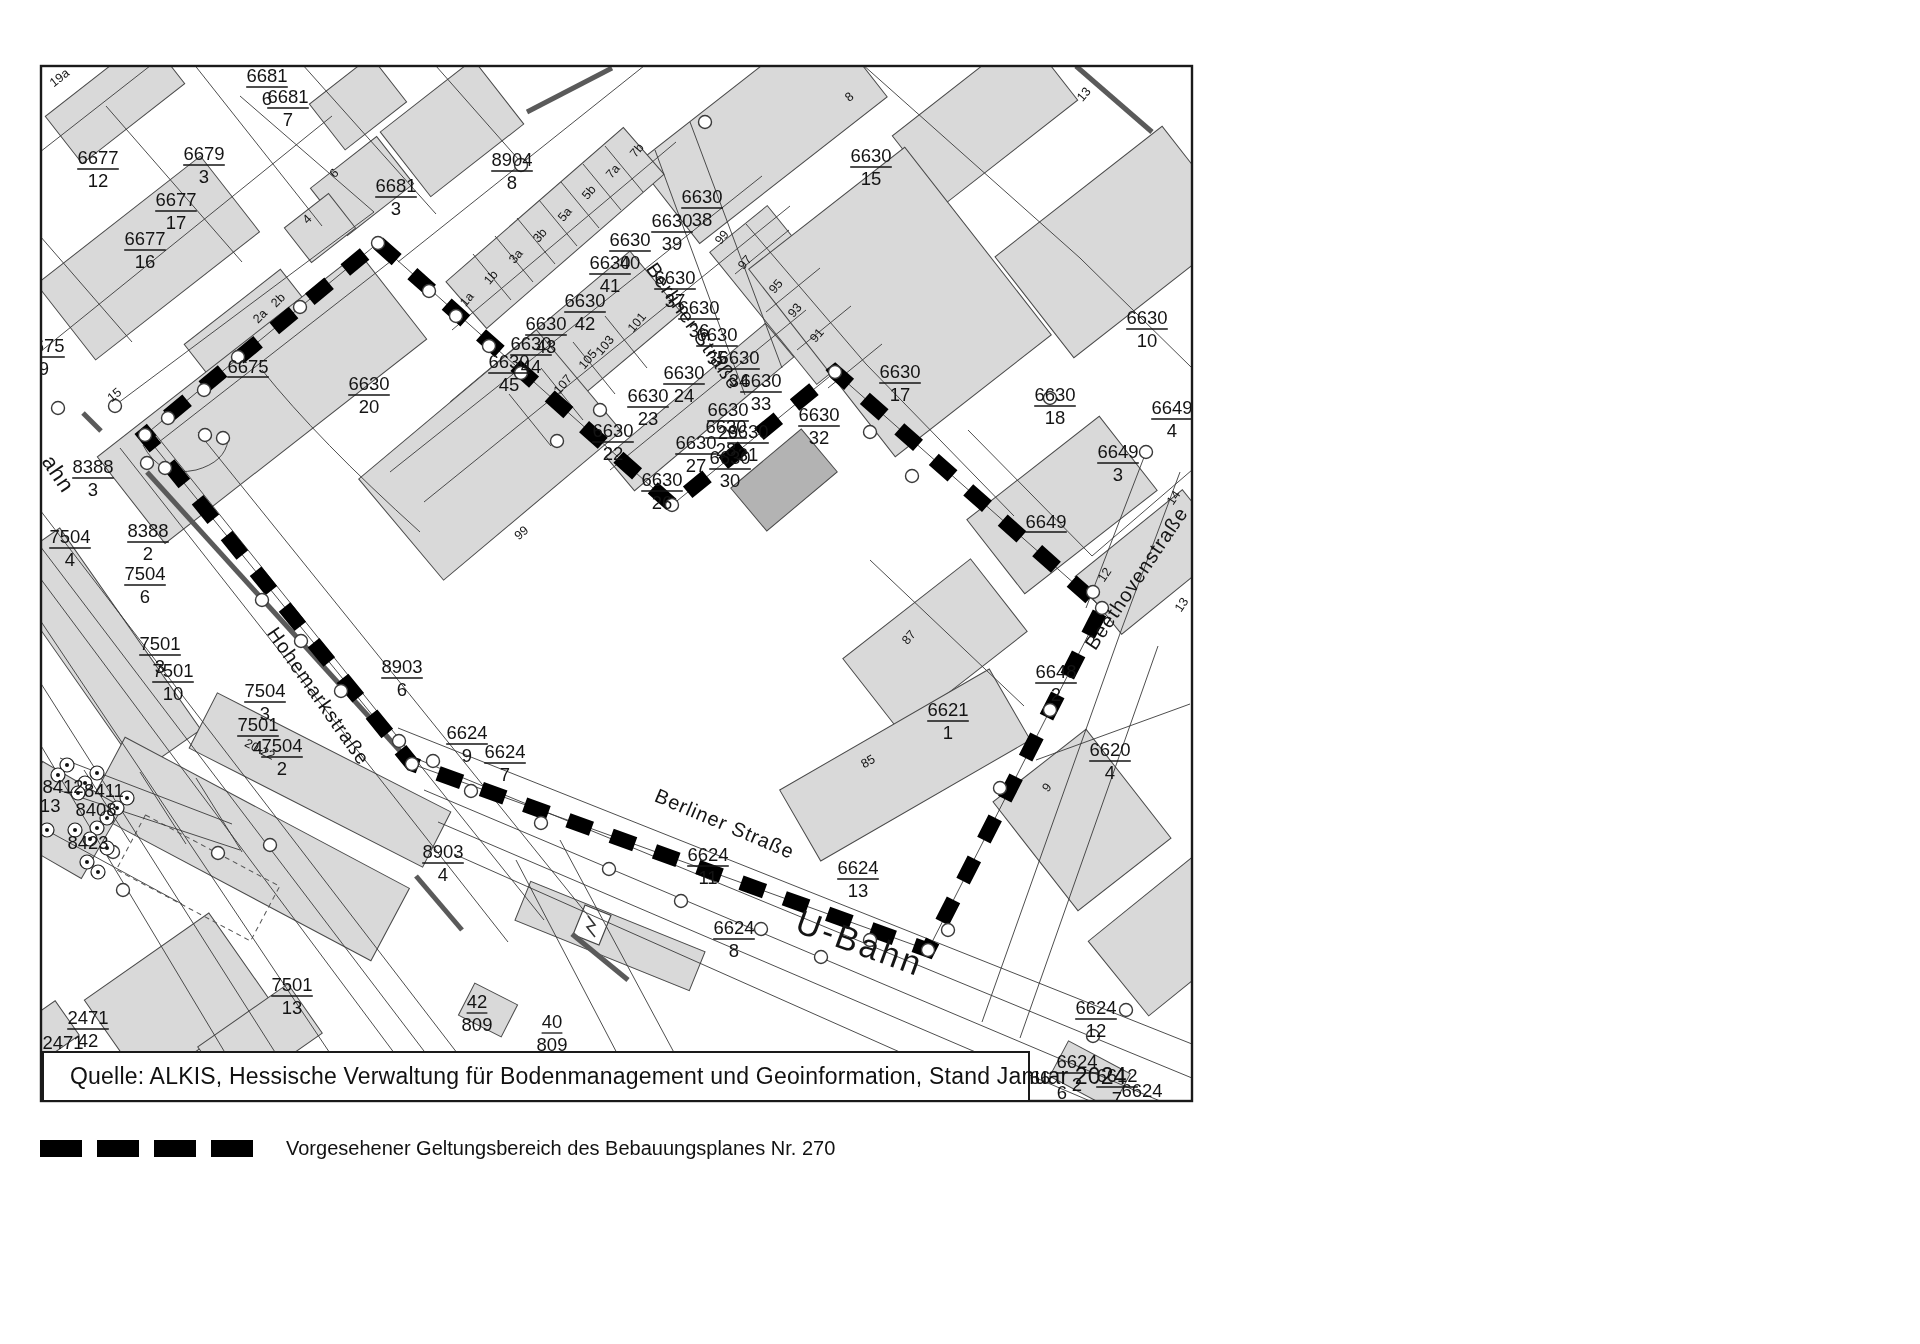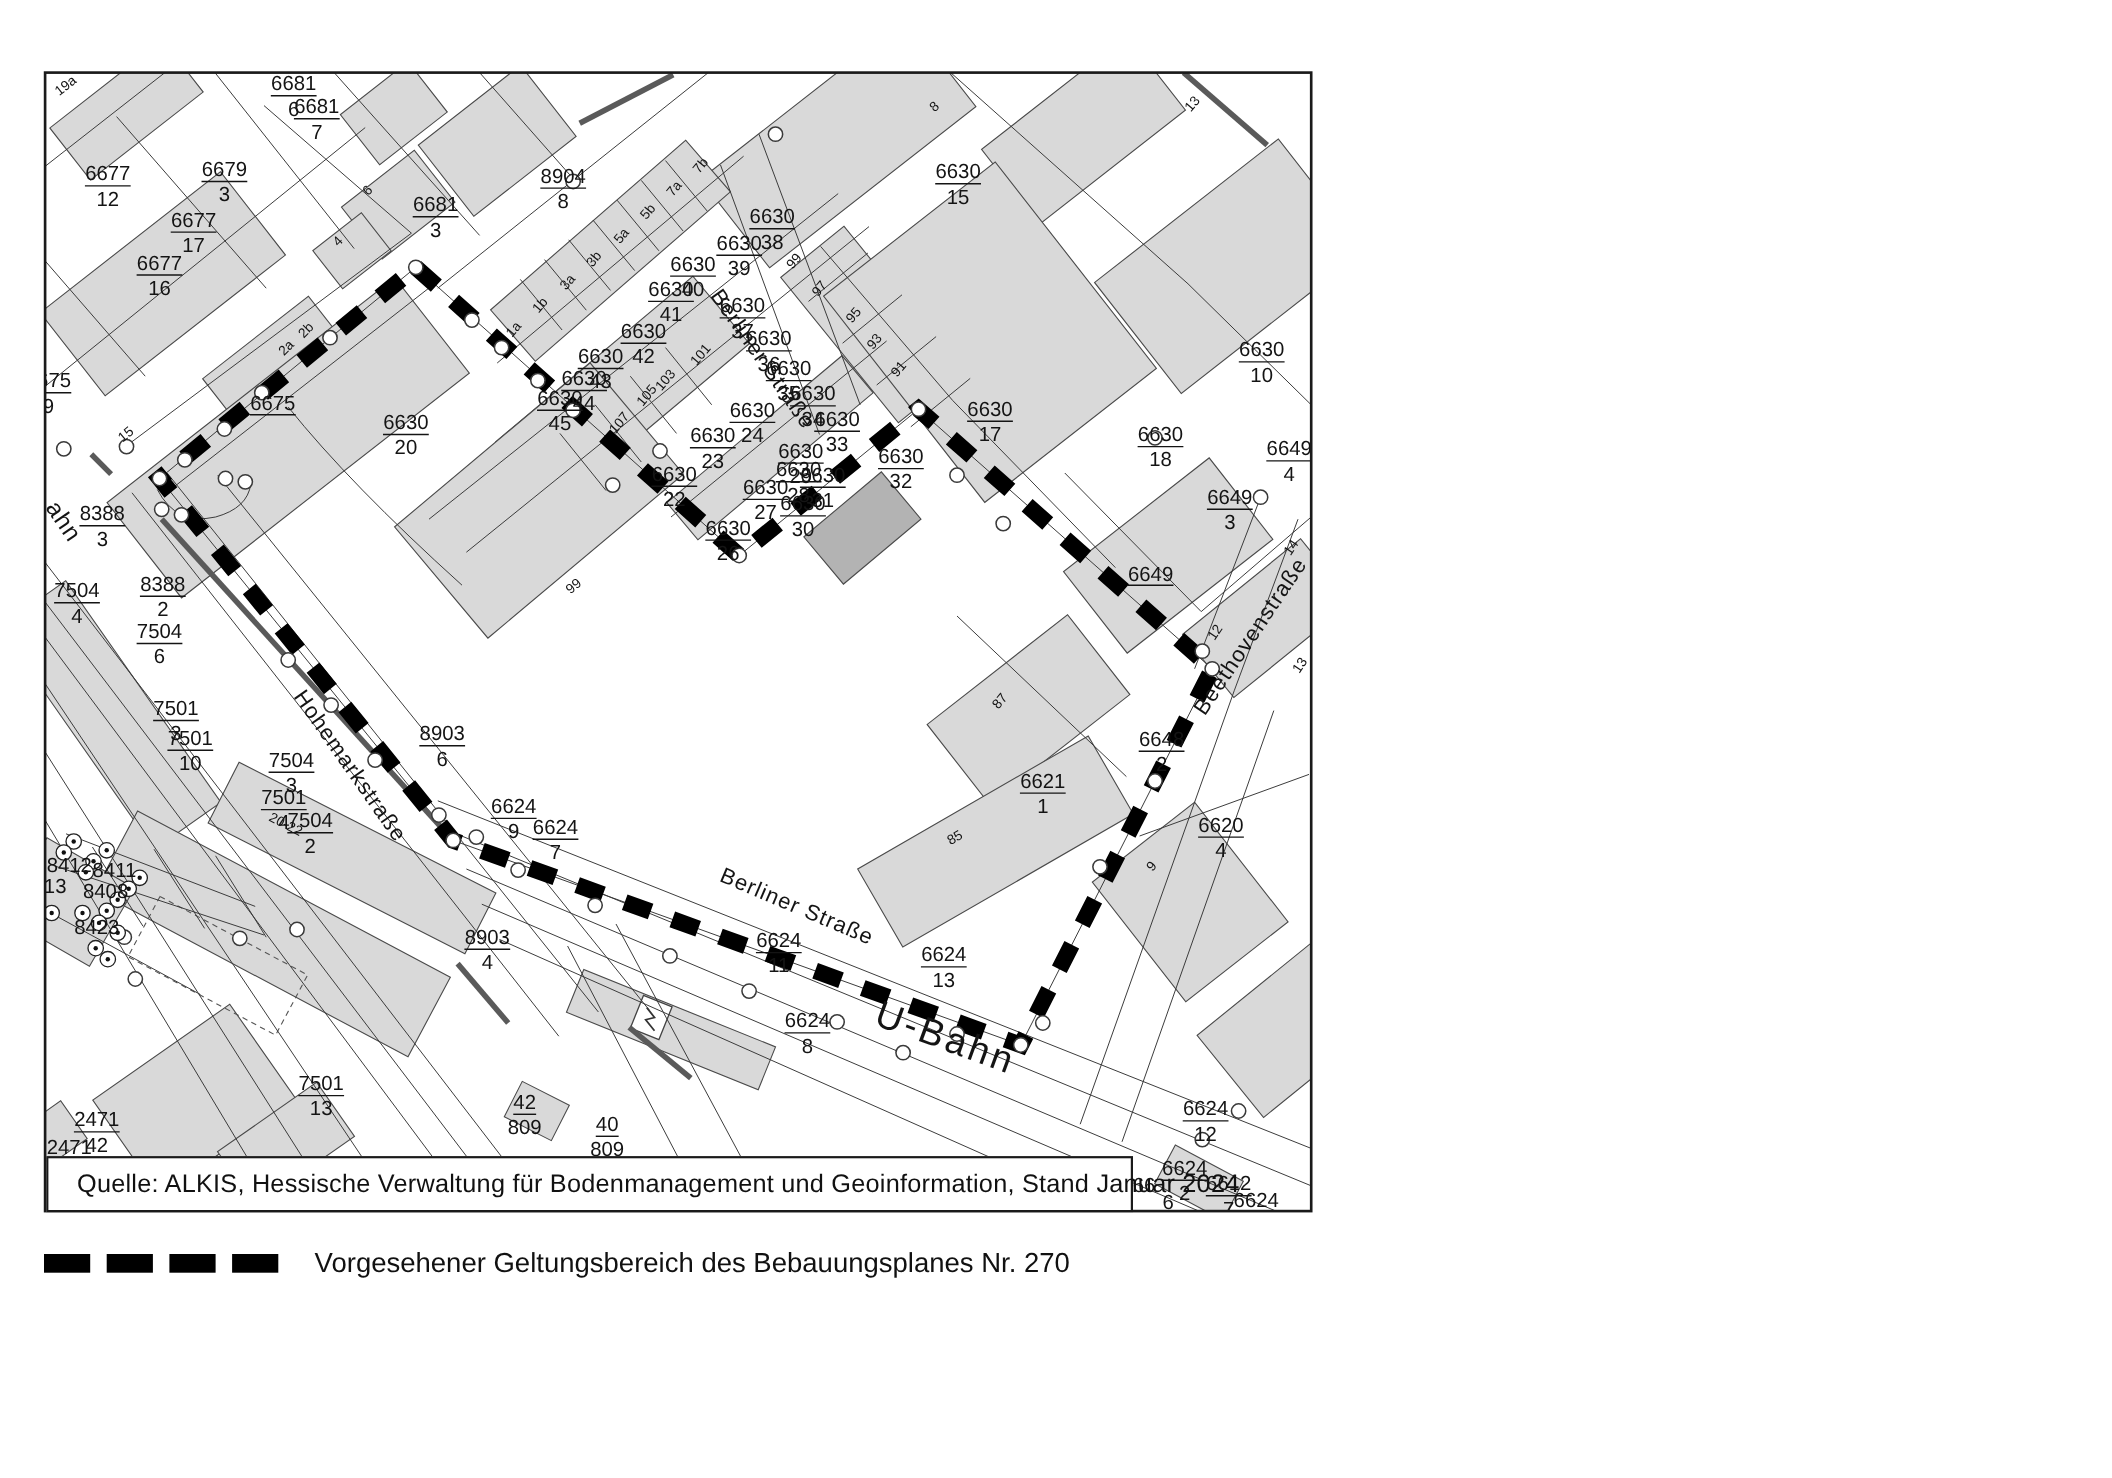--- a/index.html
+++ b/index.html
@@ -14,21 +14,21 @@
     font-size:23px;letter-spacing:0.2px;white-space:nowrap;
   }
   .legend{
     position:absolute;left:40px;top:1130px;height:36px;
     display:flex;align-items:center;
   }
   .legend-dashes{display:flex;align-items:center;}
   .legend-dashes span{
     display:inline-block;width:42px;height:17px;background:#000;margin-right:15px;
   }
-  .legend-label{font-size:25px;margin-left:18px;white-space:nowrap;}
+  .legend-label{font-size:20px;margin-left:18px;white-space:nowrap;}
 </style>
 </head>
 <body>
 
 <div id="map-frame">
   <svg id="map-svg" width="1920" height="1344" viewBox="0 0 1920 1344" xmlns="http://www.w3.org/2000/svg">
     <defs>
       <clipPath id="mapclip">
           <rect x="41" y="66" width="1151" height="1035"></rect>
         </clipPath>

